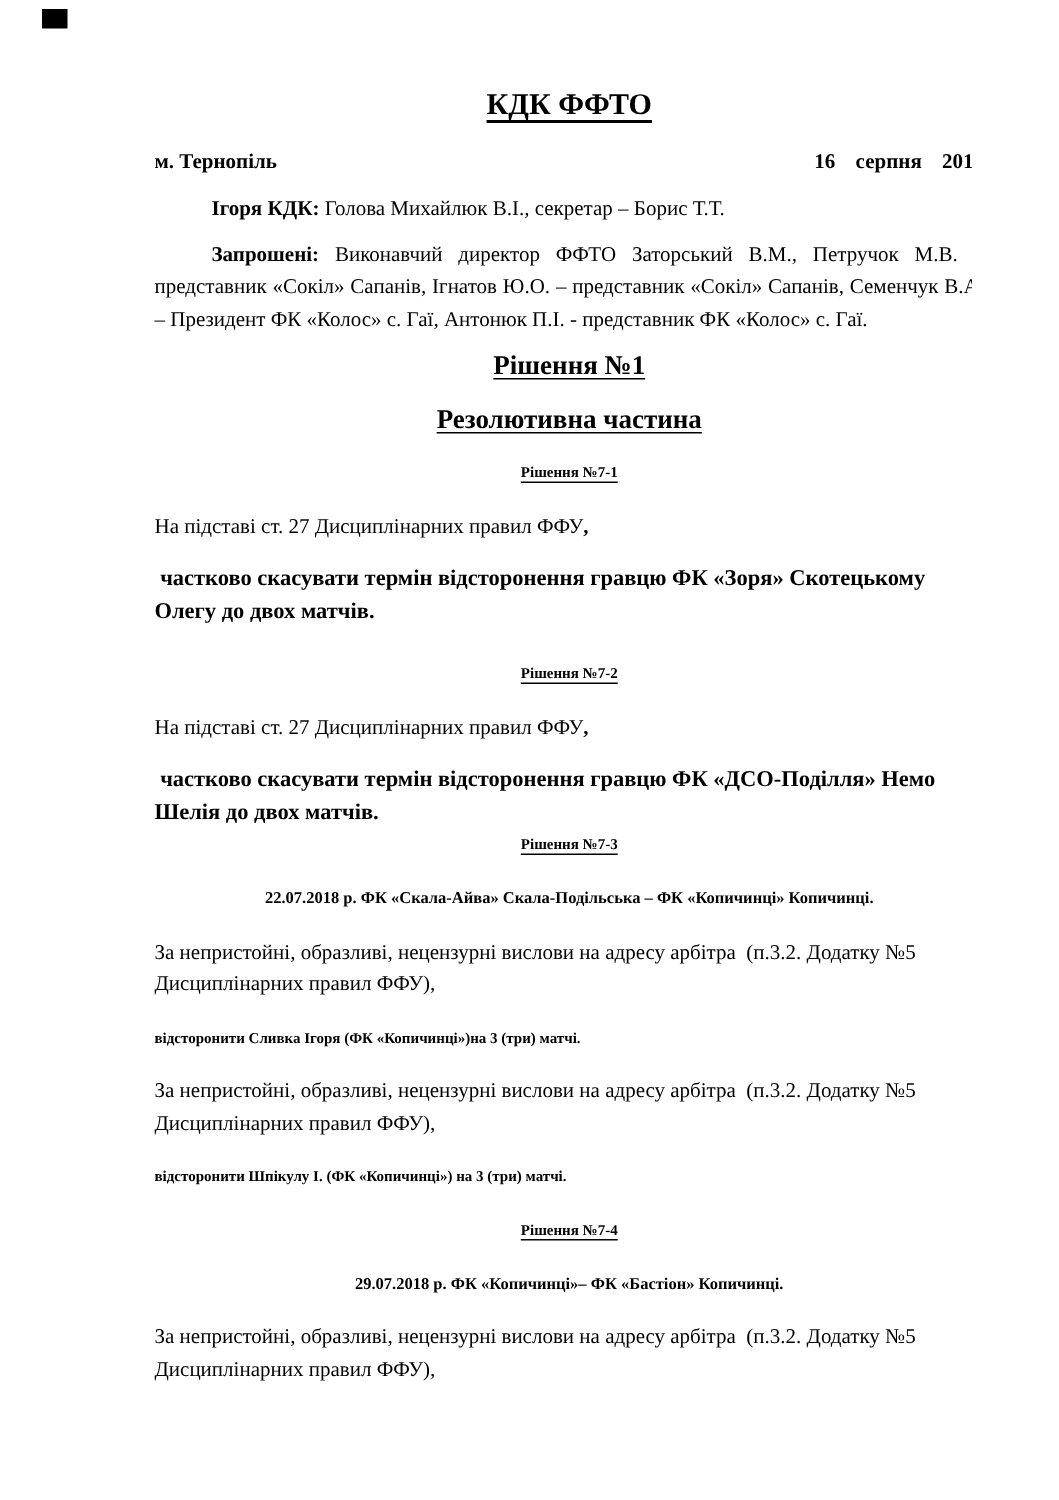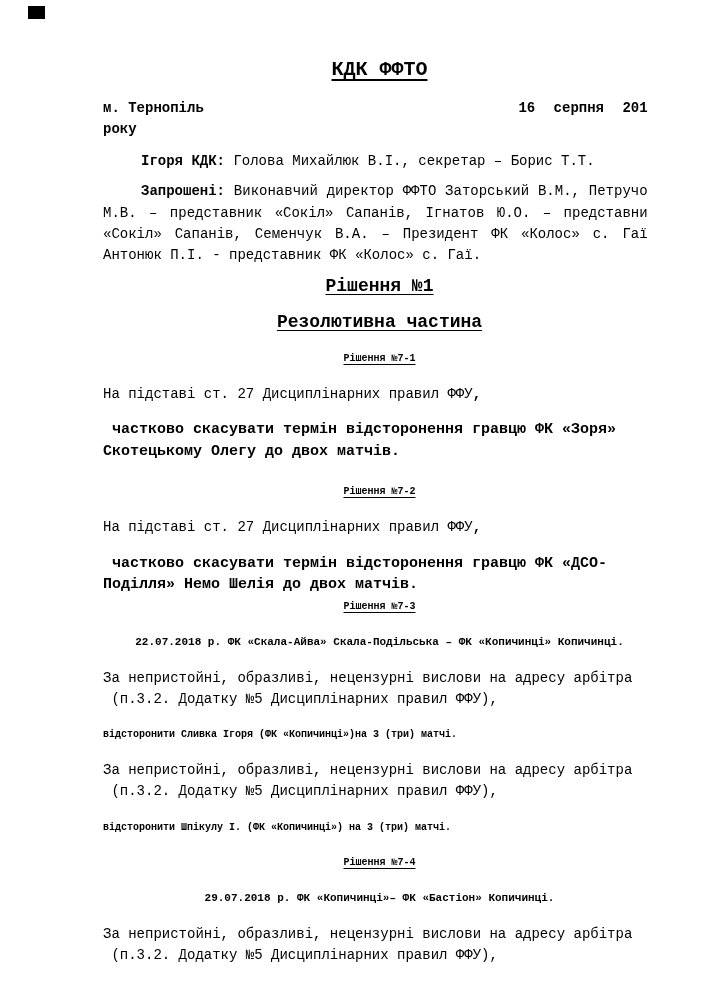--- a/index.html
+++ b/index.html
@@ -6,21 +6,21 @@
     margin: 0;
     padding: 0;
     background: #ffffff;
   }
   .page {
     position: relative;
     width: 648px;
     height: 1000px;
     background: #ffffff;
     overflow: hidden;
-    font-family: Liberation Mono, monospace;
+    font-family: Liberation Serif, serif;
     color: #000000;
   }
   .corner-mark {
     position: absolute;
     left: 28px;
     top: 6px;
     width: 17px;
     height: 13px;
     background: #000000;
   }
@@ -112,21 +112,20 @@
 
   <div class="doc">
 
     <div class="title">КДК ФФТО</div>
 
     <div class="place-date">
       <div class="pd-row">
         <span>м. Тернопіль</span>
         <span class="pd-date">16 серпня 2018</span>
       </div>
-      <div>року</div>
     </div>
 
 
     <p class="members indented"><b>Ігоря КДК:</b><span> Голова Михайлюк В.І., секретар – Борис Т.Т.</span></p>
 
     <p class="invited indented"><b>Запрошені:</b><span> Виконавчий директор ФФТО Заторський В.М., Петручок М.В. – представник «Сокіл» Сапанів, Ігнатов Ю.О. – представник «Сокіл» Сапанів, Семенчук В.А. – Президент ФК «Колос» с. Гаї, Антонюк П.І. - представник ФК «Колос» с. Гаї.</span></p>
 
     <div class="h2">Рішення №1</div>
     <div class="h2 h2-sub">Резолютивна частина</div>
 

